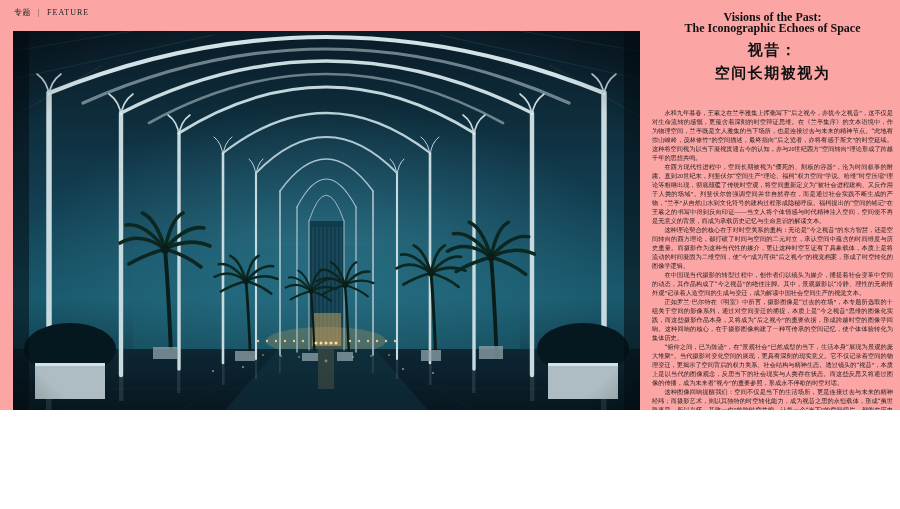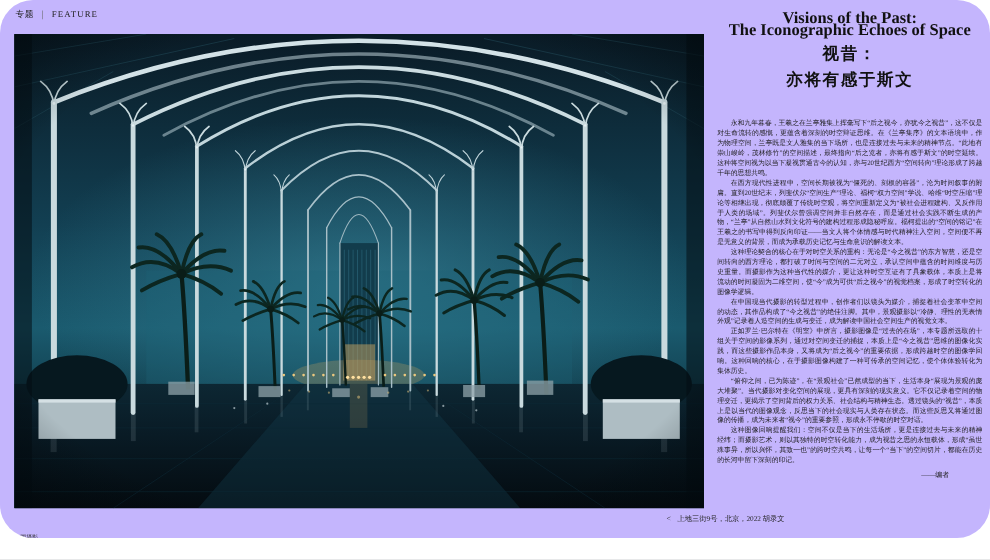--- a/index.html
+++ b/index.html
@@ -1,27 +1,27 @@
 <!DOCTYPE html>
 <html><head>
 <meta charset="utf-8">
 <style>
   html,body{margin:0;padding:0;background:#ffffff;}
-  .spread{position:relative;width:900px;height:489px;background:#c4b5fd;overflow:hidden;
-          font-family:"Liberation Serif","DejaVu Serif",serif;color:#1c1c1c;border-radius:30px;}
+  .spread{position:relative;width:900px;height:410px;background:#fca5a5;overflow:hidden;
+          font-family:"Liberation Serif","DejaVu Serif",serif;color:#1c1c1c;}
   
   .eyebrow{position:absolute;left:14px;top:7px;font-size:8px;letter-spacing:.4px;color:#222;}
   .eyebrow .sep{margin:0 4px;color:#666;}
   .eyebrow .en{letter-spacing:1px;}
   
   .photo-frame{position:absolute;left:13px;top:31px;width:627px;height:431px;background:#0a1b26;}
   .photo-frame svg{display:block;}
   
   .right-col{position:absolute;left:652px;top:12px;width:241px;}
-  .title-en{text-align:center;font-weight:bold;font-size:15px;line-height:11px;color:#111;}
+  .title-en{text-align:center;font-weight:bold;font-size:12px;line-height:11px;color:#111;}
   .title-cn{text-align:center;font-weight:bold;font-size:15px;line-height:23px;margin-top:5px;
             color:#111;letter-spacing:1.5px;}
   .body-text{margin-top:23px;text-align:justify;font-size:6.2px;line-height:9px;color:#1d1d1d;}
   .body-text p{margin:0;text-indent:2em;}
   .signature{text-align:right;padding-right:30px;font-size:6.4px;margin-top:5px;color:#1d1d1d;}
   
   .caption{position:absolute;left:606px;top:468px;font-size:6.6px;color:#222;white-space:nowrap;}
   .caption .marker{margin-right:6px;font-size:7px;color:#333;}
   
   .footer-left{position:absolute;left:13px;top:486px;font-size:5.4px;line-height:6.4px;color:#333;}
@@ -269,21 +269,21 @@
     </svg>
   </div>
 
   <div class="right-col">
     <div class="title-en">
       <div>Visions of the Past:</div>
       <div>The Iconographic Echoes of Space</div>
     </div>
     <div class="title-cn">
       <div>视昔：</div>
-      <div>亦将有感于斯文</div>
+      <div>空间长期被视为</div>
     </div>
     <div class="body-text">
         <p>永和九年暮春，王羲之在兰亭雅集上挥毫写下“后之视今，亦犹今之视昔”，这不仅是对生命流转的感慨，更蕴含着深刻的时空辩证思维。在《兰亭集序》的文本语境中，作为物理空间，兰亭既是文人雅集的当下场所，也是连接过去与未来的精神节点。“此地有崇山峻岭，茂林修竹”的空间描述，最终指向“后之览者，亦将有感于斯文”的时空延续。这种将空间视为以当下凝视贯通古今的认知，亦与20世纪西方“空间转向”理论形成了跨越千年的思想共鸣。</p>
         <p>在西方现代性进程中，空间长期被视为“僵死的、刻板的容器”，沦为时间叙事的附庸。直到20世纪末，列斐伏尔“空间生产”理论、福柯“权力空间”学说、哈维“时空压缩”理论等相继出现，彻底颠覆了传统时空观，将空间重新定义为“被社会进程建构、又反作用于人类的场域”。列斐伏尔曾强调空间并非自然存在，而是通过社会实践不断生成的产物，“兰亭”从自然山水到文化符号的建构过程形成隐秘呼应。福柯提出的“空间的铭记”在王羲之的书写中得到反向印证——当文人将个体情感与时代精神注入空间，空间便不再是无意义的背景，而成为承载历史记忆与生命意识的解读文本。</p>
         <p>这种理论契合的核心在于对时空关系的重构：无论是“今之视昔”的东方智慧，还是空间转向的西方理论，都打破了时间与空间的二元对立，承认空间中蕴含的时间维度与历史重量。而摄影作为这种当代性的媒介，更让这种时空互证有了具象载体，本质上是将流动的时间凝固为二维空间，使“今”成为可供“后之视今”的视觉档案，形成了时空转化的图像学逻辑。</p>
         <p>在中国现当代摄影的转型过程中，创作者们以镜头为媒介，捕捉着社会变革中空间的动态，其作品构成了“今之视昔”的绝佳注脚。其中，景观摄影以“冷静、理性的无表情外观”记录着人造空间的生成与变迁，成为解读中国社会空间生产的视觉文本。</p>
         <p>正如罗兰·巴尔特在《明室》中所言，摄影图像是“过去的在场”，本专题所选取的十组关于空间的影像系列，通过对空间变迁的捕捉，本质上是“今之视昔”思维的图像化实践，而这些摄影作品本身，又将成为“后之视今”的重要依据，形成跨越时空的图像学回响。这种回响的核心，在于摄影图像构建了一种可传承的空间记忆，使个体体验转化为集体历史。</p>
         <p>“俯仰之间，已为陈迹”，在“景观社会”已然成型的当下，生活本身“展现为景观的庞大堆聚”。当代摄影对变化空间的展现，更具有深刻的现实意义。它不仅记录着空间的物理变迁，更揭示了空间背后的权力关系、社会结构与精神生态。透过镜头的“视昔”，本质上是以当代的图像观念，反思当下的社会现实与人类存在状态。而这些反思又将通过图像的传播，成为未来者“视今”的重要参照，形成永不停歇的时空对话。</p>
         <p>这种图像回响提醒我们：空间不仅是当下的生活场所，更是连接过去与未来的精神经纬；而摄影艺术，则以其独特的时空转化能力，成为视昔之思的永恒载体，形成“虽世殊事异，所以兴怀，其致一也”的跨时空共鸣，让每一个“当下”的空间切片，都能在历史的长河中留下深刻的印记。</p>
       </div>

